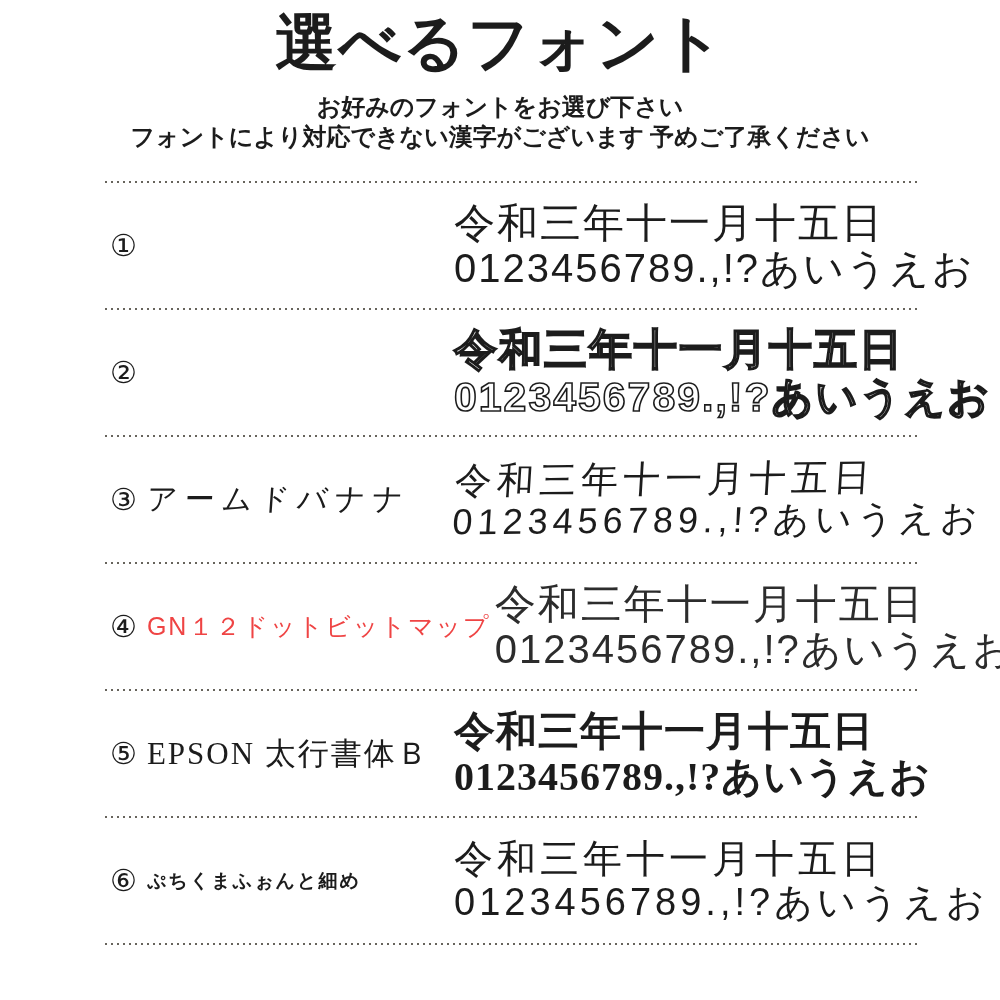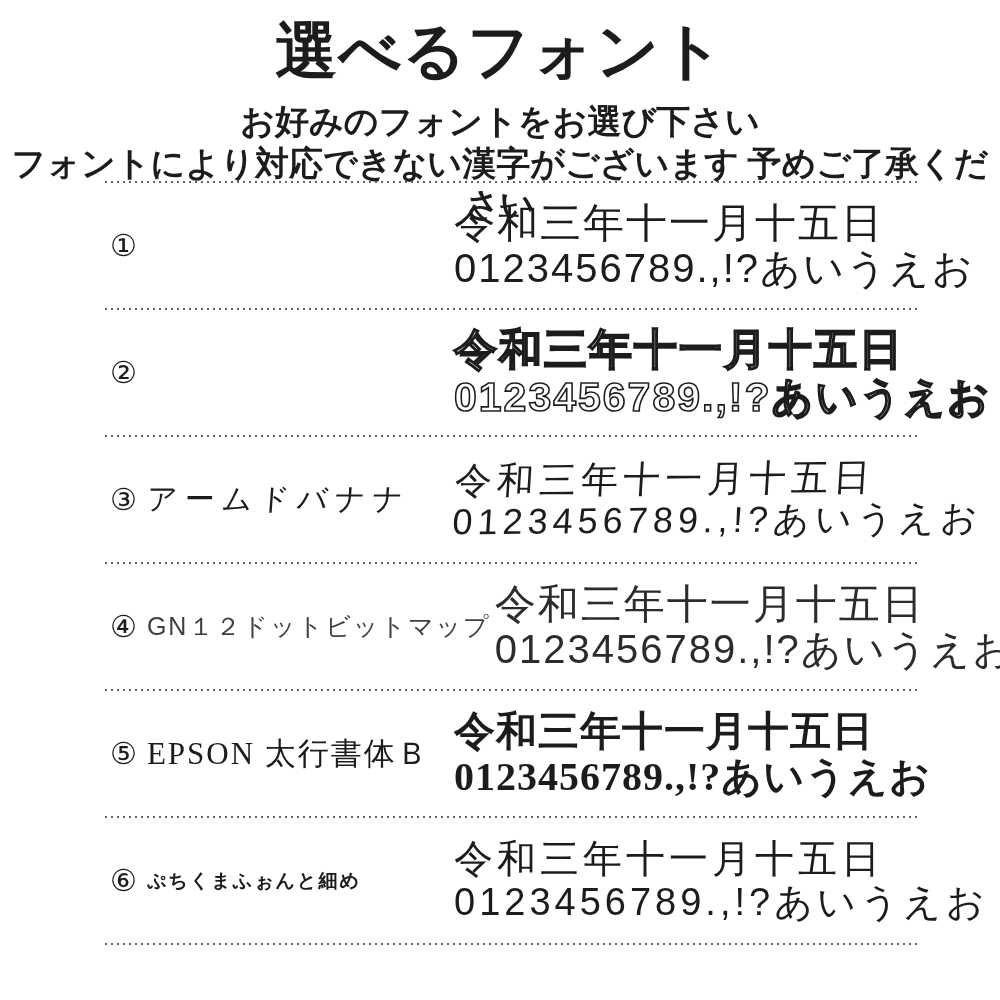--- a/index.html
+++ b/index.html
@@ -18,32 +18,32 @@
   }
 
   
   .header {
     position: absolute;
     top: 0; left: 0; right: 0;
     text-align: center;
   }
   .title {
     margin: 0;
-    padding-top: 16px;
+    padding-top: 8px;
     font-family: "Liberation Serif", "DejaVu Serif", serif;
     font-weight: 700;
     font-size: 62px;
     letter-spacing: 1px;
     line-height: 1.15;
   }
   .subtitle {
     margin: 0;
     font-family: "Liberation Serif", "DejaVu Serif", serif;
     font-weight: 700;
-    font-size: 34px;
+    font-size: 24px;
     line-height: 1.22;
   }
   .subtitle.first { margin-top: 14px; }
 
   
   .rows {
     position: absolute;
     top: 181px;
     left: 0; right: 0;
   }
@@ -107,21 +107,21 @@
   }
   .row3 .sample {
     font-weight: 300;
     letter-spacing: 5px;
     transform: skewX(-4deg) rotate(-0.5deg);
   }
   .row3 .s1 { font-size: 37px; }
   .row3 .s2 { font-size: 36px; }
 
   
-  .row4 .fname  { font-weight: 200; font-size: 25px; letter-spacing: 2px; color:#404040; }
+  .row4 .fname  { font-weight: 200; font-size: 25px; letter-spacing: 2px; color:#ef4444; }
   .row4 .sample { font-weight: 200; letter-spacing: 2px; color:#2c2c2c; }
 
   
   .row5 .fname {
     font-family: "Liberation Serif", "DejaVu Serif", serif;
     font-weight: 400;
     font-size: 31px;
     letter-spacing: 2px;
   }
   .row5 .sample {

